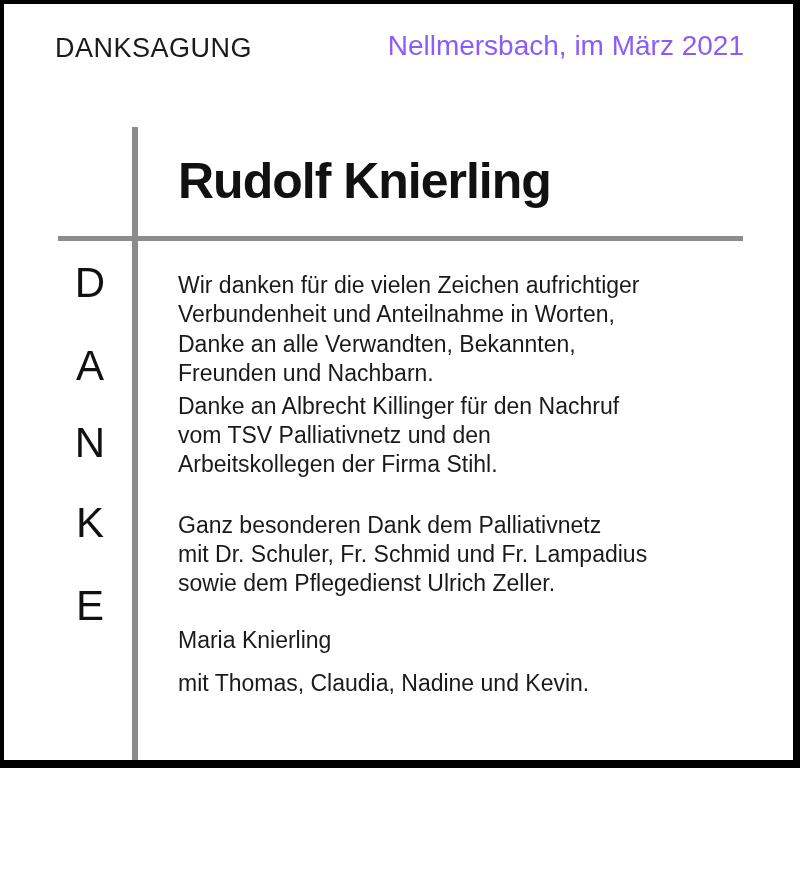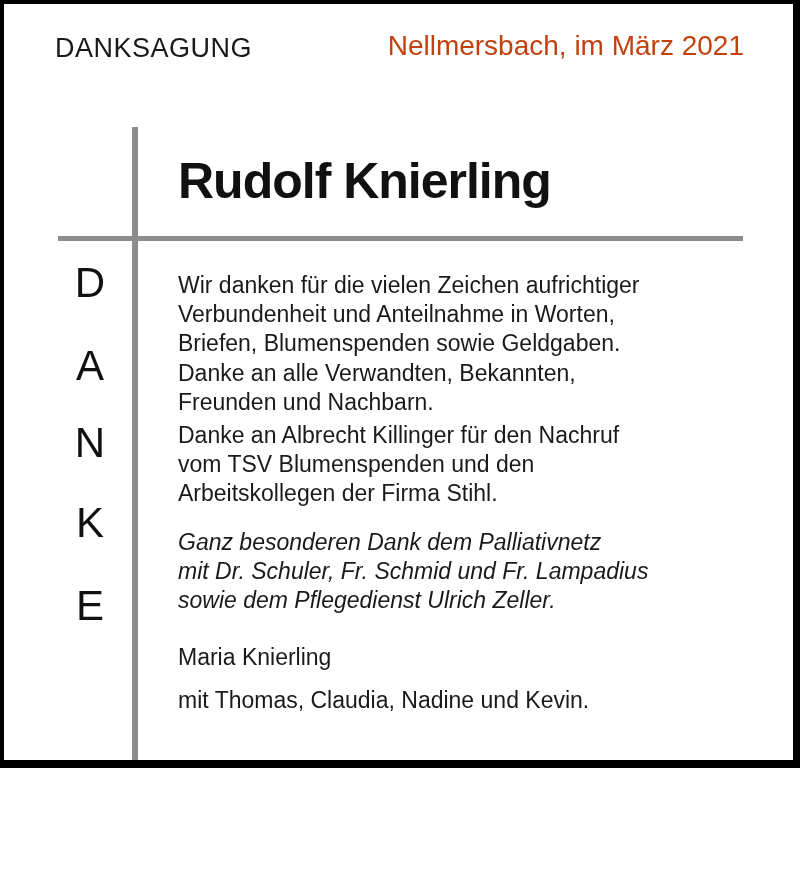--- a/index.html
+++ b/index.html
@@ -27,21 +27,21 @@
     font-size: 27px;
     letter-spacing: 0.5px;
     color: #1a1a1a;
     white-space: nowrap;
   }
   .dateline {
     position: absolute;
     right: 49px;
     top: 26px;
     font-size: 28px;
-    color: #c2410c;
+    color: #8b5cf6;
     white-space: nowrap;
   }
   .vertical-rule {
     position: absolute;
     left: 128px;
     top: 123px;
     width: 6px;
     height: 720px;
     background: #8c8c8c;
   }
@@ -94,21 +94,21 @@
     margin: 0;
   }
   .paragraph .text-line {
     font-size: 23px;
     line-height: 29px;
     white-space: nowrap;
     color: #1a1a1a;
   }
   .paragraph.p1 { margin-top: 1px; }
   .paragraph.p2 { margin-top: 4px; }
-  .paragraph.p3 { margin-top: 20px; font-style: italic; }
+  .paragraph.p3 { margin-top: 32px; }
   .signature-name { margin-top: 28px; }
   .signature-family { margin-top: 14px; }
 </style>
 </head>
 <body>
 
 <div class="notice-frame">
 
   <div class="kicker">DANKSAGUNG</div>
 
@@ -125,31 +125,30 @@
     <div class="danke-letter l2">N</div>
     <div class="danke-letter l3">K</div>
     <div class="danke-letter l4">E</div>
   </div>
 
   <div class="body-column">
 
     <div class="paragraph p0">
       <div class="text-line">Wir danken für die vielen Zeichen aufrichtiger</div>
       <div class="text-line">Verbundenheit und Anteilnahme in Worten,</div>
-      <div class="text-line">Briefen, Blumenspenden sowie Geldgaben.</div>
     </div>
 
     <div class="paragraph p1">
       <div class="text-line">Danke an alle Verwandten, Bekannten,</div>
       <div class="text-line">Freunden und Nachbarn.</div>
     </div>
 
     <div class="paragraph p2">
       <div class="text-line">Danke an Albrecht Killinger für den Nachruf</div>
-      <div class="text-line">vom TSV Blumenspenden und den</div>
+      <div class="text-line">vom TSV Palliativnetz und den</div>
       <div class="text-line">Arbeitskollegen der Firma Stihl.</div>
     </div>
 
     <div class="paragraph p3">
       <div class="text-line">Ganz besonderen Dank dem Palliativnetz</div>
       <div class="text-line">mit Dr. Schuler, Fr. Schmid und Fr. Lampadius</div>
       <div class="text-line">sowie dem Pflegedienst Ulrich Zeller.</div>
     </div>
 
     <div class="paragraph signature-name">

